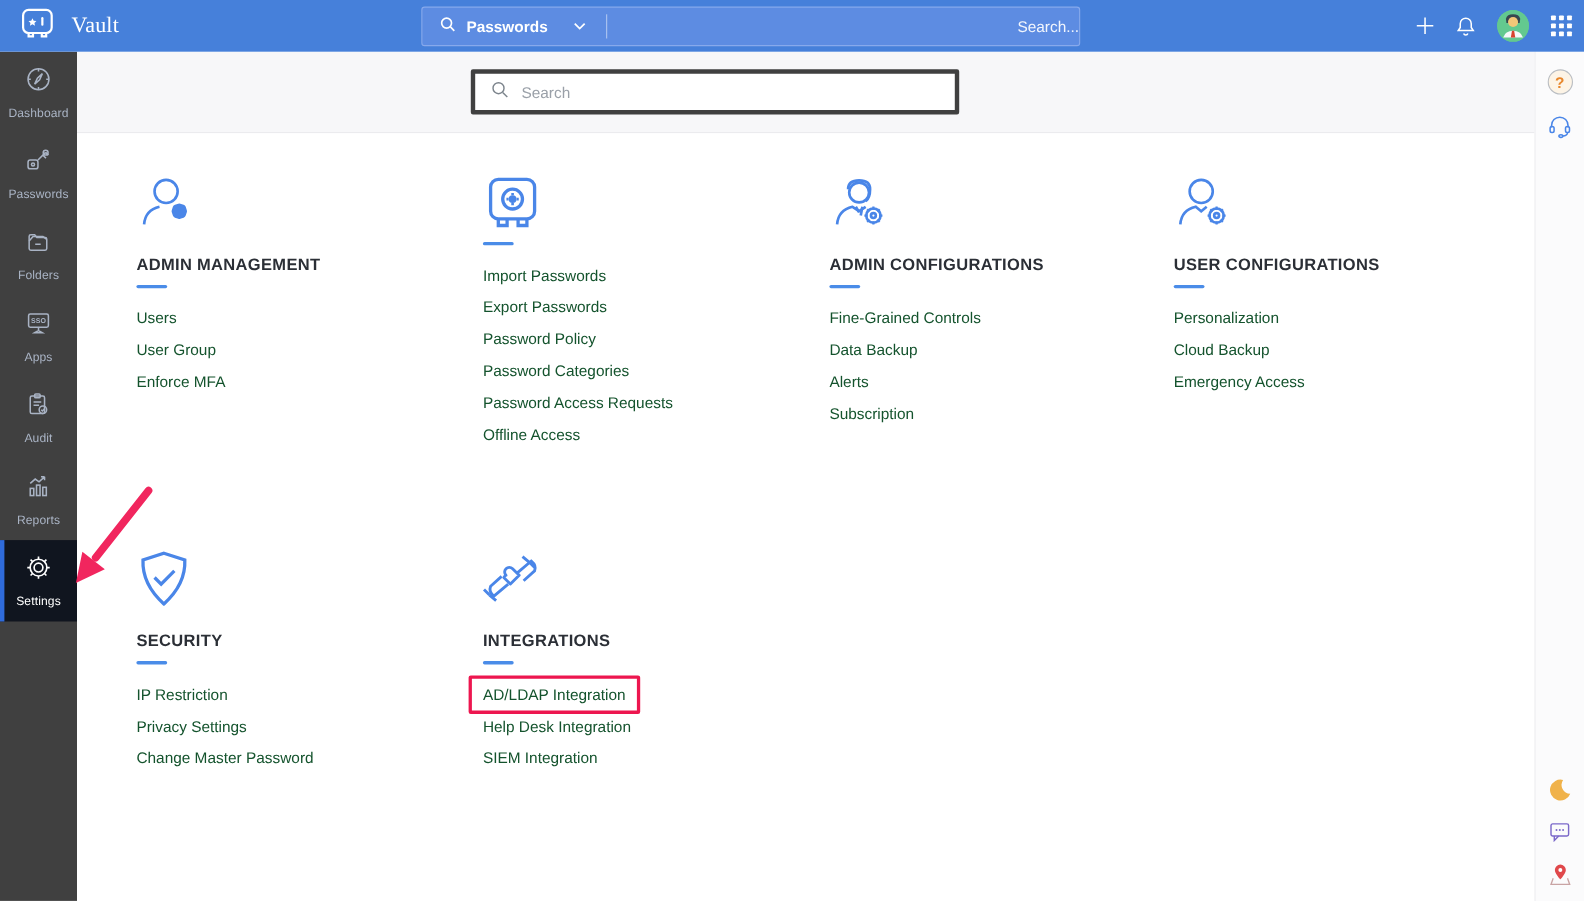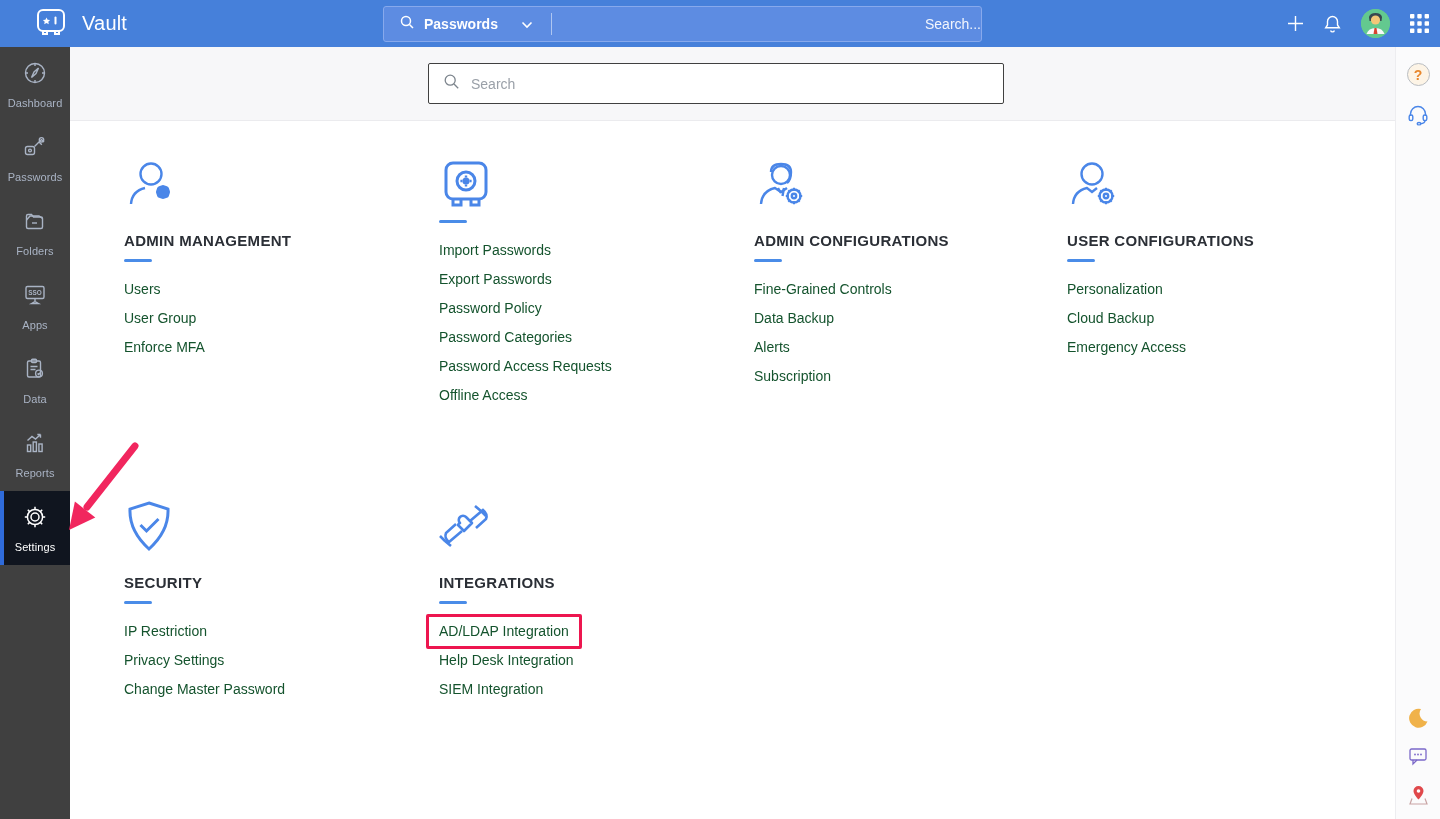--- a/index.html
+++ b/index.html
@@ -5,21 +5,21 @@
   * { box-sizing: border-box; margin: 0; padding: 0; }
   html,body { width:1440px; height:819px; }
   body {
     font-family: "Liberation Sans", sans-serif;
     position: relative; overflow: hidden; background:#fff;
   }
 
   
   .topbar { position:absolute; top:0; left:0; width:1440px; height:47px;
     background:#4680da; display:flex; align-items:center; z-index:20; }
-  .brand { display:flex; align-items:center; gap:14px; padding-left:34px; }
+  .brand { display:flex; align-items:center; gap:14px; padding-left:17px;font-family:Liberation Serif, serif; }
   .brand-title { color:#fff; font-size:20px; font-weight:500; letter-spacing:.2px; }
 
   .scope-search { position:absolute; left:383px; top:6px; width:599px; height:36px;
     background:#5d8ce2; border:1px solid #87a9ec; border-radius:3px;
     display:flex; align-items:center; color:#fff; }
   .scope { display:flex; align-items:center; gap:9px; padding:0 14px 0 15px; cursor:pointer; }
   .scope-label { font-size:14px; font-weight:600; color:#fff; }
   .scope-chevron { margin-left:14px; }
   .pill-divider { width:1px; height:22px; background:rgba(255,255,255,.5); margin-left:4px; }
   .pill-input { flex:1; background:transparent; border:none; outline:none;
@@ -51,22 +51,22 @@
   .rail-bottom { position:absolute; bottom:13px; left:0; right:0;
     display:flex; flex-direction:column; align-items:center; gap:16px; }
   .rail-icon { cursor:pointer; display:flex; align-items:center; justify-content:center; }
   .help-circle { width:23px; height:23px; border-radius:50%; background:#fdf4e6;
     border:1px solid #b9bdc2; color:#e8872c; font-size:14px; font-weight:700;
     display:flex; align-items:center; justify-content:center; }
 
   
   .main { position:absolute; top:47px; left:70px; width:1325px; height:772px; background:#fff; }
   .gray-strip { position:relative; height:74px; background:#f7f7f9; border-bottom:1px solid #ebebee; }
-  .content-search { position:absolute; left:358px; top:16px; width:576px; height:41px;
-    background:#fff; border:1px solid #404040; border-radius:2px;
+  .content-search { position:absolute; left:358px; top:16px; width:444px; height:41px;
+    background:#fff; border:4px solid #404040; border-radius:2px;
     display:flex; align-items:center; padding:0 14px; gap:11px; }
   .content-search input { flex:1; border:none; outline:none; font-size:14px; color:#555;
     font-family:"Liberation Sans",sans-serif; background:transparent; }
   .content-search input::placeholder { color:#9aa0a8; }
 
   .sections { position:relative; height:697px; }
   .section { position:absolute; width:305px; }
   .sec-icon { height:52px; display:flex; align-items:flex-end; }
   .sec-title { margin-top:22px; font-size:15px; font-weight:700; color:#2b2f36; letter-spacing:.3px; }
   .sec-underline { width:28px; height:3px; background:#4a8ce8; border-radius:2px; margin-top:10px; }
@@ -202,21 +202,21 @@
   <div class="nav-item">
     <span>
       <svg width="26" height="26" viewBox="0 0 26 26" fill="none" stroke-width="1.4">
         <rect x="5.5" y="5" width="13" height="16" rx="1.5"></rect>
         <rect x="9.5" y="3.2" width="5" height="3.4" rx="1"></rect>
         <path d="M8.5 10.5 h7 M8.5 13.5 h5"></path>
         <circle cx="17" cy="17.5" r="3.4"></circle>
         <path d="M15.5 17.5 l1.1 1.1 l2 -2"></path>
       </svg>
     </span>
-    <span class="nav-label">Data</span>
+    <span class="nav-label">Audit</span>
   </div>
   <div class="nav-item">
     <span>
       <svg width="26" height="26" viewBox="0 0 26 26" fill="none" stroke-width="1.4">
         <path d="M5.5 10.5 L10 6.5 L13.5 9 L18.5 4.5 M18.5 4.5 h-3.2 M18.5 4.5 v3.2"></path>
         <rect x="5.5" y="15" width="3.2" height="6.5"></rect>
         <rect x="11.2" y="12" width="3.2" height="9.5"></rect>
         <rect x="16.9" y="14" width="3.2" height="7.5"></rect>
       </svg>
     </span>

